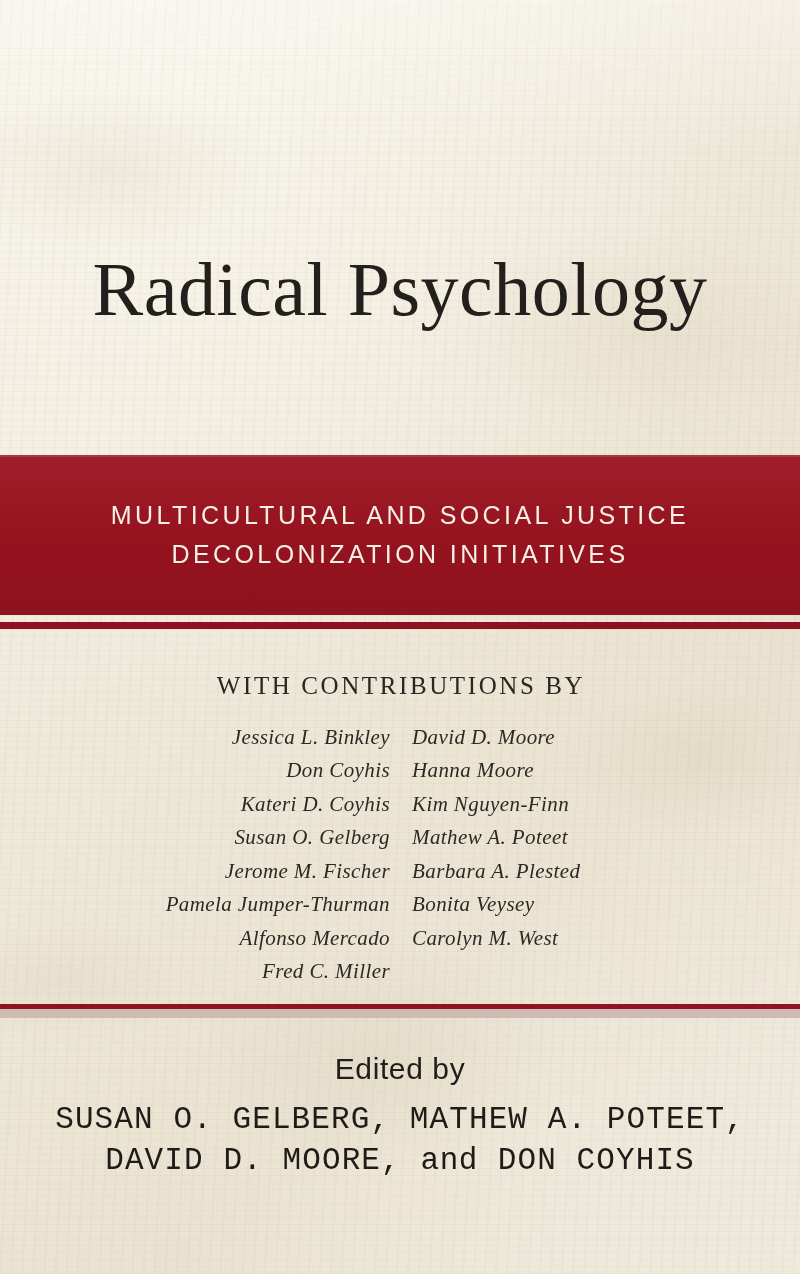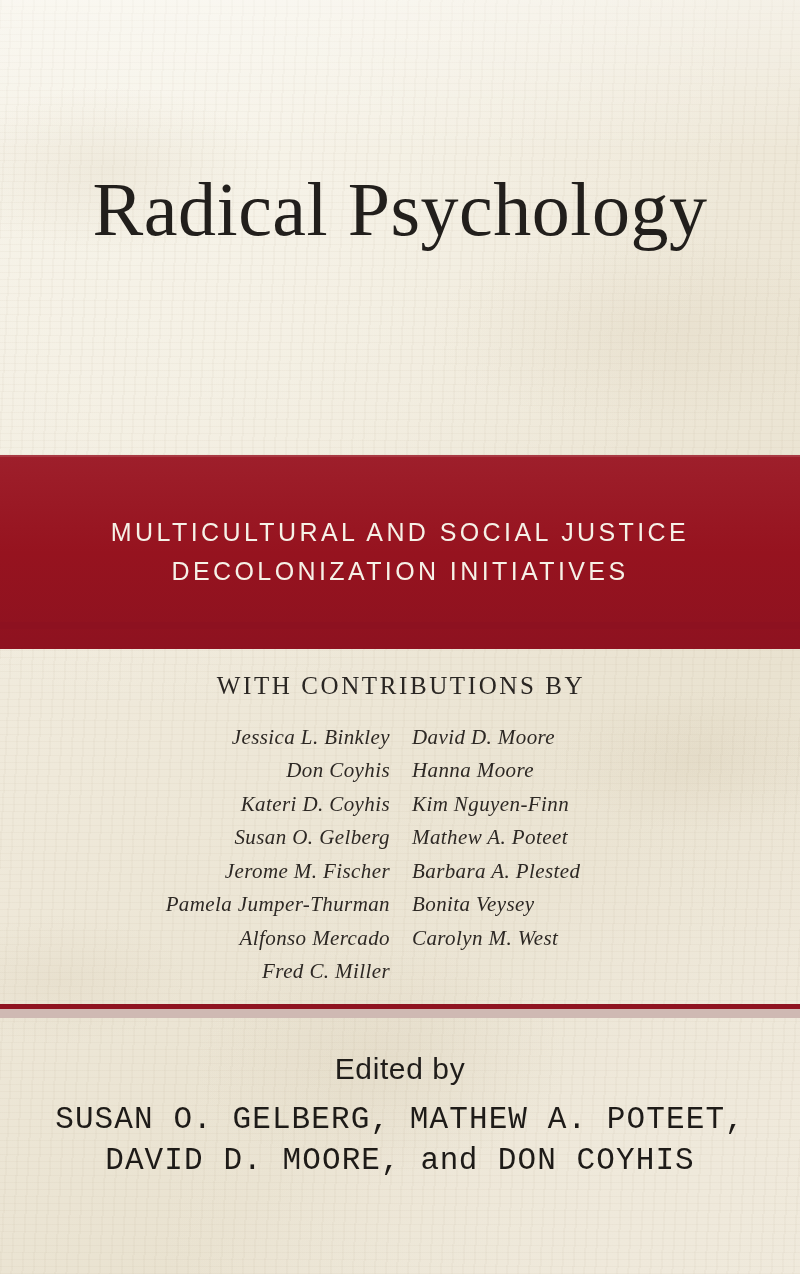--- a/index.html
+++ b/index.html
@@ -50,39 +50,39 @@
     pointer-events: none;
   }
 
   
   .title-area {
     position: absolute;
     left: 0; right: 0;
     top: 170px;
     height: 160px;
     display: flex;
-    align-items: flex-start;
+    align-items: flex-end;
     justify-content: center;
   }
   .book-title {
     font-family: "Liberation Serif", serif;
     font-size: 76px;
     line-height: 1.05;
     color: #221f1c;
     letter-spacing: 0.5px;
     text-align: center;
     white-space: nowrap;
   }
 
   
   .band {
     position: absolute;
     left: 0; right: 0;
     top: 455px;
-    height: 194px;
+    height: 160px;
     background: linear-gradient(180deg, #9e1f2b 0%, #96131f 50%, #8e1220 100%);
     display: flex;
     flex-direction: column;
     align-items: center;
     justify-content: center;
   }
   .band::before {
     content: "";
     position: absolute;
     left: 0; right: 0; top: 0;

